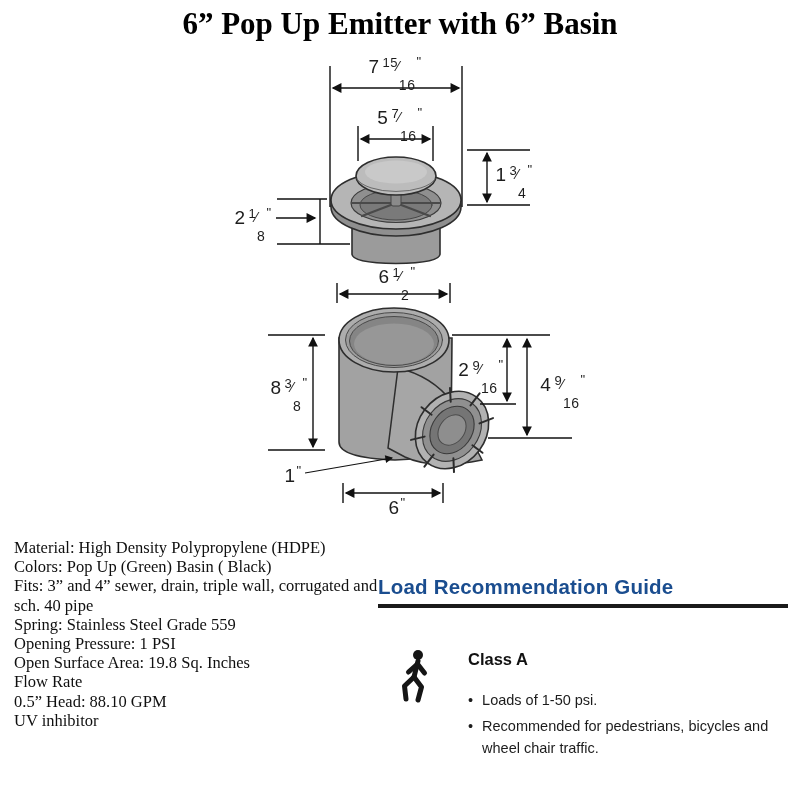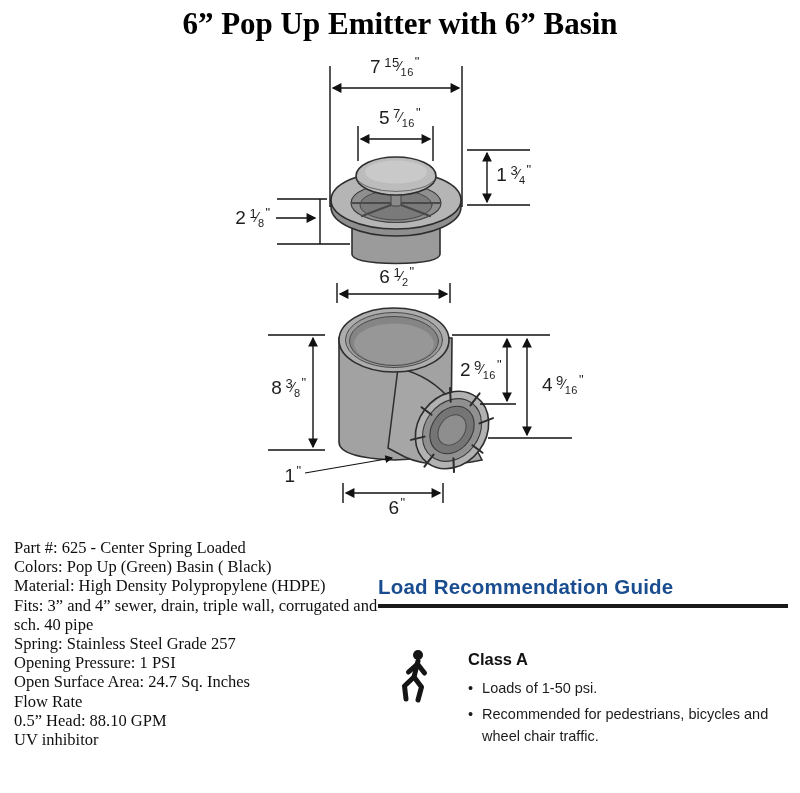--- a/index.html
+++ b/index.html
@@ -7,32 +7,32 @@
           font-family:"Liberation Sans",sans-serif;}
   .page-title{position:absolute;left:0;top:6px;width:800px;text-align:center;
           font-family:"Liberation Serif",serif;font-weight:bold;font-size:31px;color:#000;}
   svg.draw{position:absolute;left:0;top:50px;}
   
   .dim{position:absolute;transform:translateX(-50%);white-space:nowrap;
        font-family:"Liberation Sans",sans-serif;font-size:19px;color:#1d1d1d;letter-spacing:.5px;}
   .dim .fw{font-size:19px;}
   .dim .fn{font-size:13px;position:relative;top:-6px;margin-left:3px;}
   .dim .fs{font-size:14px;position:relative;top:-2px;margin:0 -1px;}
-  .dim .fd{font-size:11px;position:relative;top:3px;}
+  .dim .fd{font-size:14px;position:relative;top:17px;}
   .dim .fu{font-size:13px;position:relative;top:-7px;margin-left:1px;}
   
   .specs{position:absolute;left:14px;top:538px;width:368px;
          font-family:"Liberation Serif",serif;font-size:16.5px;line-height:19.2px;color:#0f0f0f;}
   
   .lrg-head{position:absolute;left:378px;top:575px;width:412px;
             font-size:20.5px;font-weight:bold;color:#1a4d8f;letter-spacing:.2px;}
   .lrg-rule{position:absolute;left:378px;top:604px;width:410px;height:4px;background:#1a1a1a;}
   .ped{position:absolute;left:396px;top:649px;}
   .classa{position:absolute;left:468px;top:650px;width:330px;}
-  .classa .cl{font-size:16.5px;font-weight:bold;color:#111;margin-bottom:8px;}
+  .classa .cl{font-size:16.5px;font-weight:bold;color:#111;margin-bottom:20px;}
   .bullet{display:flex;gap:9px;font-size:14.5px;color:#1c1c1c;line-height:22px;margin-bottom:4px;}
   .bullet .bg{flex:0 0 auto;}
 </style>
 </head>
 <body>
 
 <div class="canvas">
 
   <div class="page-title">6” Pop Up Emitter with 6” Basin</div>
 
@@ -115,27 +115,26 @@
   <div class="dim" style="left:514px;top:164px"><span class="fw">1</span><span class="fn">3</span><span class="fs">⁄</span><span class="fd">4</span><span class="fu">"</span></div>
   <div class="dim" style="left:253px;top:207px"><span class="fw">2</span><span class="fn">1</span><span class="fs">⁄</span><span class="fd">8</span><span class="fu">"</span></div>
   <div class="dim" style="left:397px;top:266px"><span class="fw">6</span><span class="fn">1</span><span class="fs">⁄</span><span class="fd">2</span><span class="fu">"</span></div>
   <div class="dim" style="left:289px;top:377px"><span class="fw">8</span><span class="fn">3</span><span class="fs">⁄</span><span class="fd">8</span><span class="fu">"</span></div>
   <div class="dim" style="left:481px;top:359px"><span class="fw">2</span><span class="fn">9</span><span class="fs">⁄</span><span class="fd">16</span><span class="fu">"</span></div>
   <div class="dim" style="left:563px;top:374px"><span class="fw">4</span><span class="fn">9</span><span class="fs">⁄</span><span class="fd">16</span><span class="fu">"</span></div>
   <div class="dim" style="left:293px;top:465px"><span class="fw">1</span><span class="fu">"</span></div>
   <div class="dim" style="left:397px;top:497px"><span class="fw">6</span><span class="fu">"</span></div>
 
   <div class="specs">
-    <div>Part #: 625 - Center Spring Loaded</div>
+    <div>Material: High Density Polypropylene (HDPE)</div>
     <div>Colors: Pop Up (Green) Basin ( Black)</div>
-    <div>Material: High Density Polypropylene (HDPE)</div>
     <div>Fits: 3” and 4” sewer, drain, triple wall, corrugated and sch. 40 pipe</div>
-    <div>Spring: Stainless Steel Grade 257</div>
+    <div>Spring: Stainless Steel Grade 559</div>
     <div>Opening Pressure: 1 PSI</div>
-    <div>Open Surface Area: 24.7 Sq. Inches</div>
+    <div>Open Surface Area: 19.8 Sq. Inches</div>
     <div>Flow Rate</div>
     <div>0.5” Head: 88.10 GPM</div>
     <div>UV inhibitor</div>
   </div>
 
   <div class="lrg-head">Load Recommendation Guide</div>
   <div class="lrg-rule"></div>
 
   <svg class="ped" width="46" height="54" viewBox="0 0 46 54">
     <circle cx="22" cy="6" r="5" fill="#151515"></circle>

